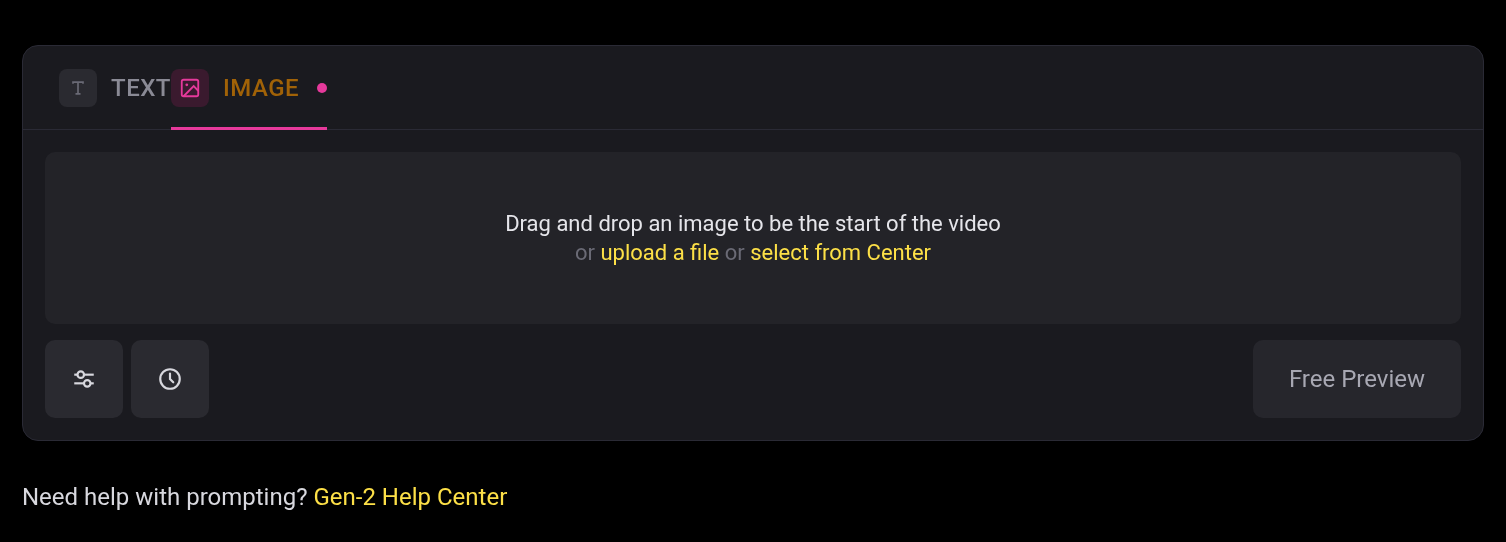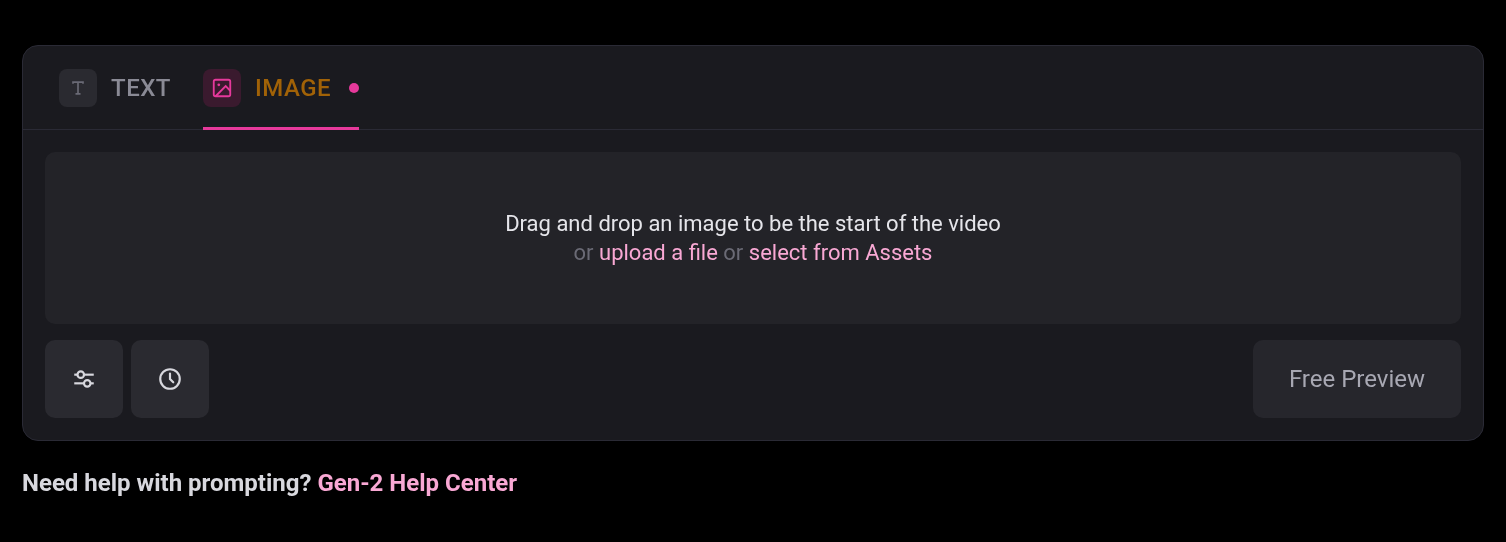--- a/index.html
+++ b/index.html
@@ -16,21 +16,20 @@
     }
     .panel {
       background: #1a1a1f;
       border: 1px solid #2a2a35;
       border-radius: 16px;
       width: 100%;
     }
     .tabs {
       display: flex;
       align-items: center;
-      gap: 32px;
       padding: 0 36px;
       border-bottom: 1px solid #2a2a35;
       height: 84px;
     }
     .tab {
       display: flex;
       align-items: center;
       gap: 14px;
       height: 100%;
       cursor: pointer;
@@ -91,21 +90,21 @@
     .dropzone-main {
       font-size: 22px;
       color: #e5e5ea;
       font-weight: 400;
     }
     .dropzone-sub {
       font-size: 22px;
       color: #6a6a75;
     }
     .link {
-      color: #f9a8d4;
+      color: #fde047;
       cursor: pointer;
     }
     .controls {
       display: flex;
       align-items: center;
       gap: 8px;
       margin-top: 16px;
     }
     .icon-btn {
       width: 78px;
@@ -129,24 +128,24 @@
       align-items: center;
       justify-content: center;
       cursor: pointer;
     }
     .text-btn-label {
       font-size: 24px;
       color: #a8a8b3;
       font-weight: 400;
     }
     .help-line {
-      margin-top: 28px;
+      margin-top: 42px;
       font-size: 24px;
       color: #d8d8de;
-      font-weight: 700;
+      font-weight: 400;
     }
   </style>
 </head>
 <body>
 
 <div class="panel">
   <div class="tabs">
     <div class="tab">
       <div class="tab-icon-wrapper inactive">
         <svg width="20" height="20" viewBox="0 0 24 24">
@@ -165,21 +164,21 @@
       </div>
       <span class="tab-label">IMAGE</span>
       <span class="tab-dot"></span>
     </div>
   </div>
 
   <div class="tab-body">
     <div class="dropzone">
       <div class="dropzone-main">Drag and drop an image to be the start of the video</div>
       <div class="dropzone-sub">
-        <span>or </span><span class="link">upload a file</span><span> or </span><span class="link">select from Assets</span>
+        <span>or </span><span class="link">upload a file</span><span> or </span><span class="link">select from Center</span>
       </div>
     </div>
 
     <div class="controls">
       <div class="icon-btn">
         <svg width="26" height="26" viewBox="0 0 24 24">
           <line x1="3" y1="8" x2="21" y2="8" stroke="#d8d8de" stroke-width="2"></line>
           <circle cx="9" cy="8" r="3" fill="#2a2a30" stroke="#d8d8de" stroke-width="2"></circle>
           <line x1="3" y1="16" x2="21" y2="16" stroke="#d8d8de" stroke-width="2"></line>
           <circle cx="15" cy="16" r="3" fill="#2a2a30" stroke="#d8d8de" stroke-width="2"></circle>

